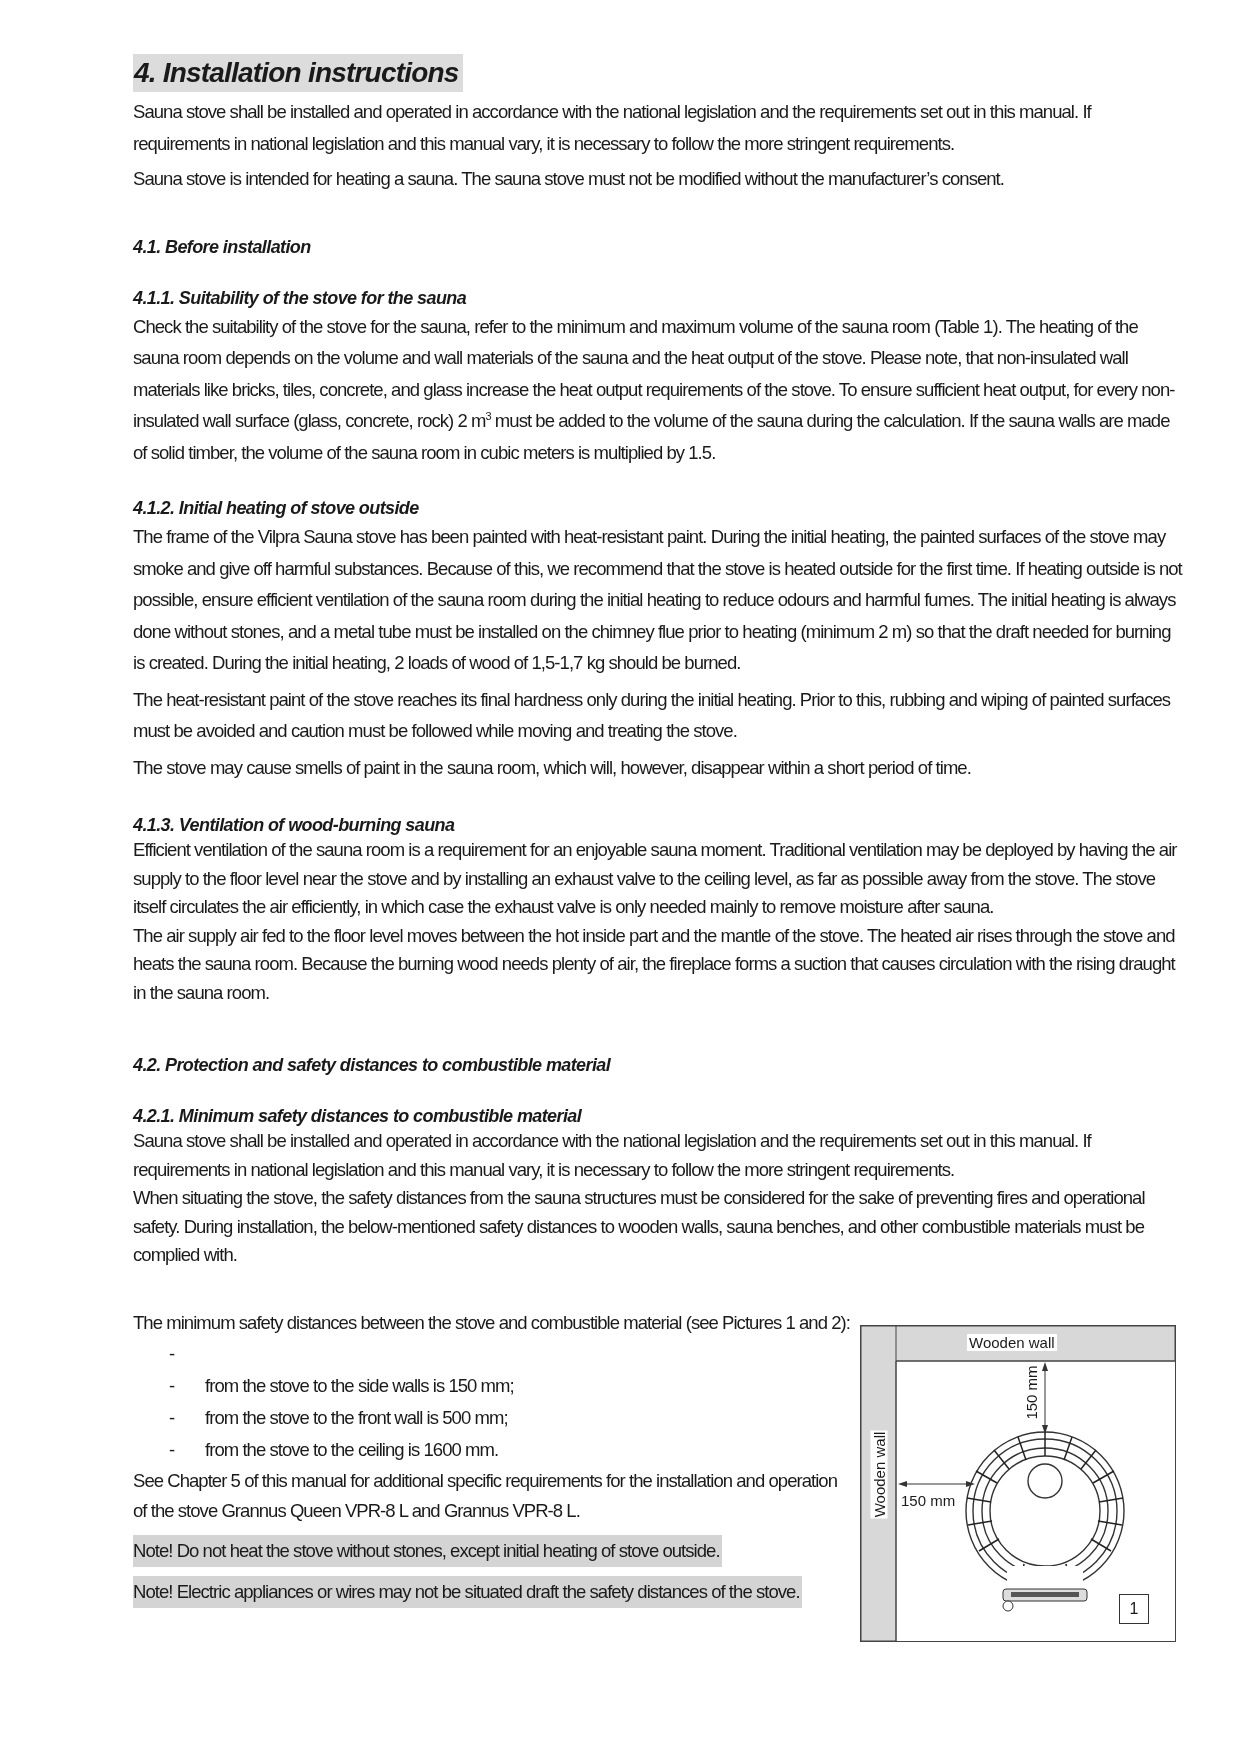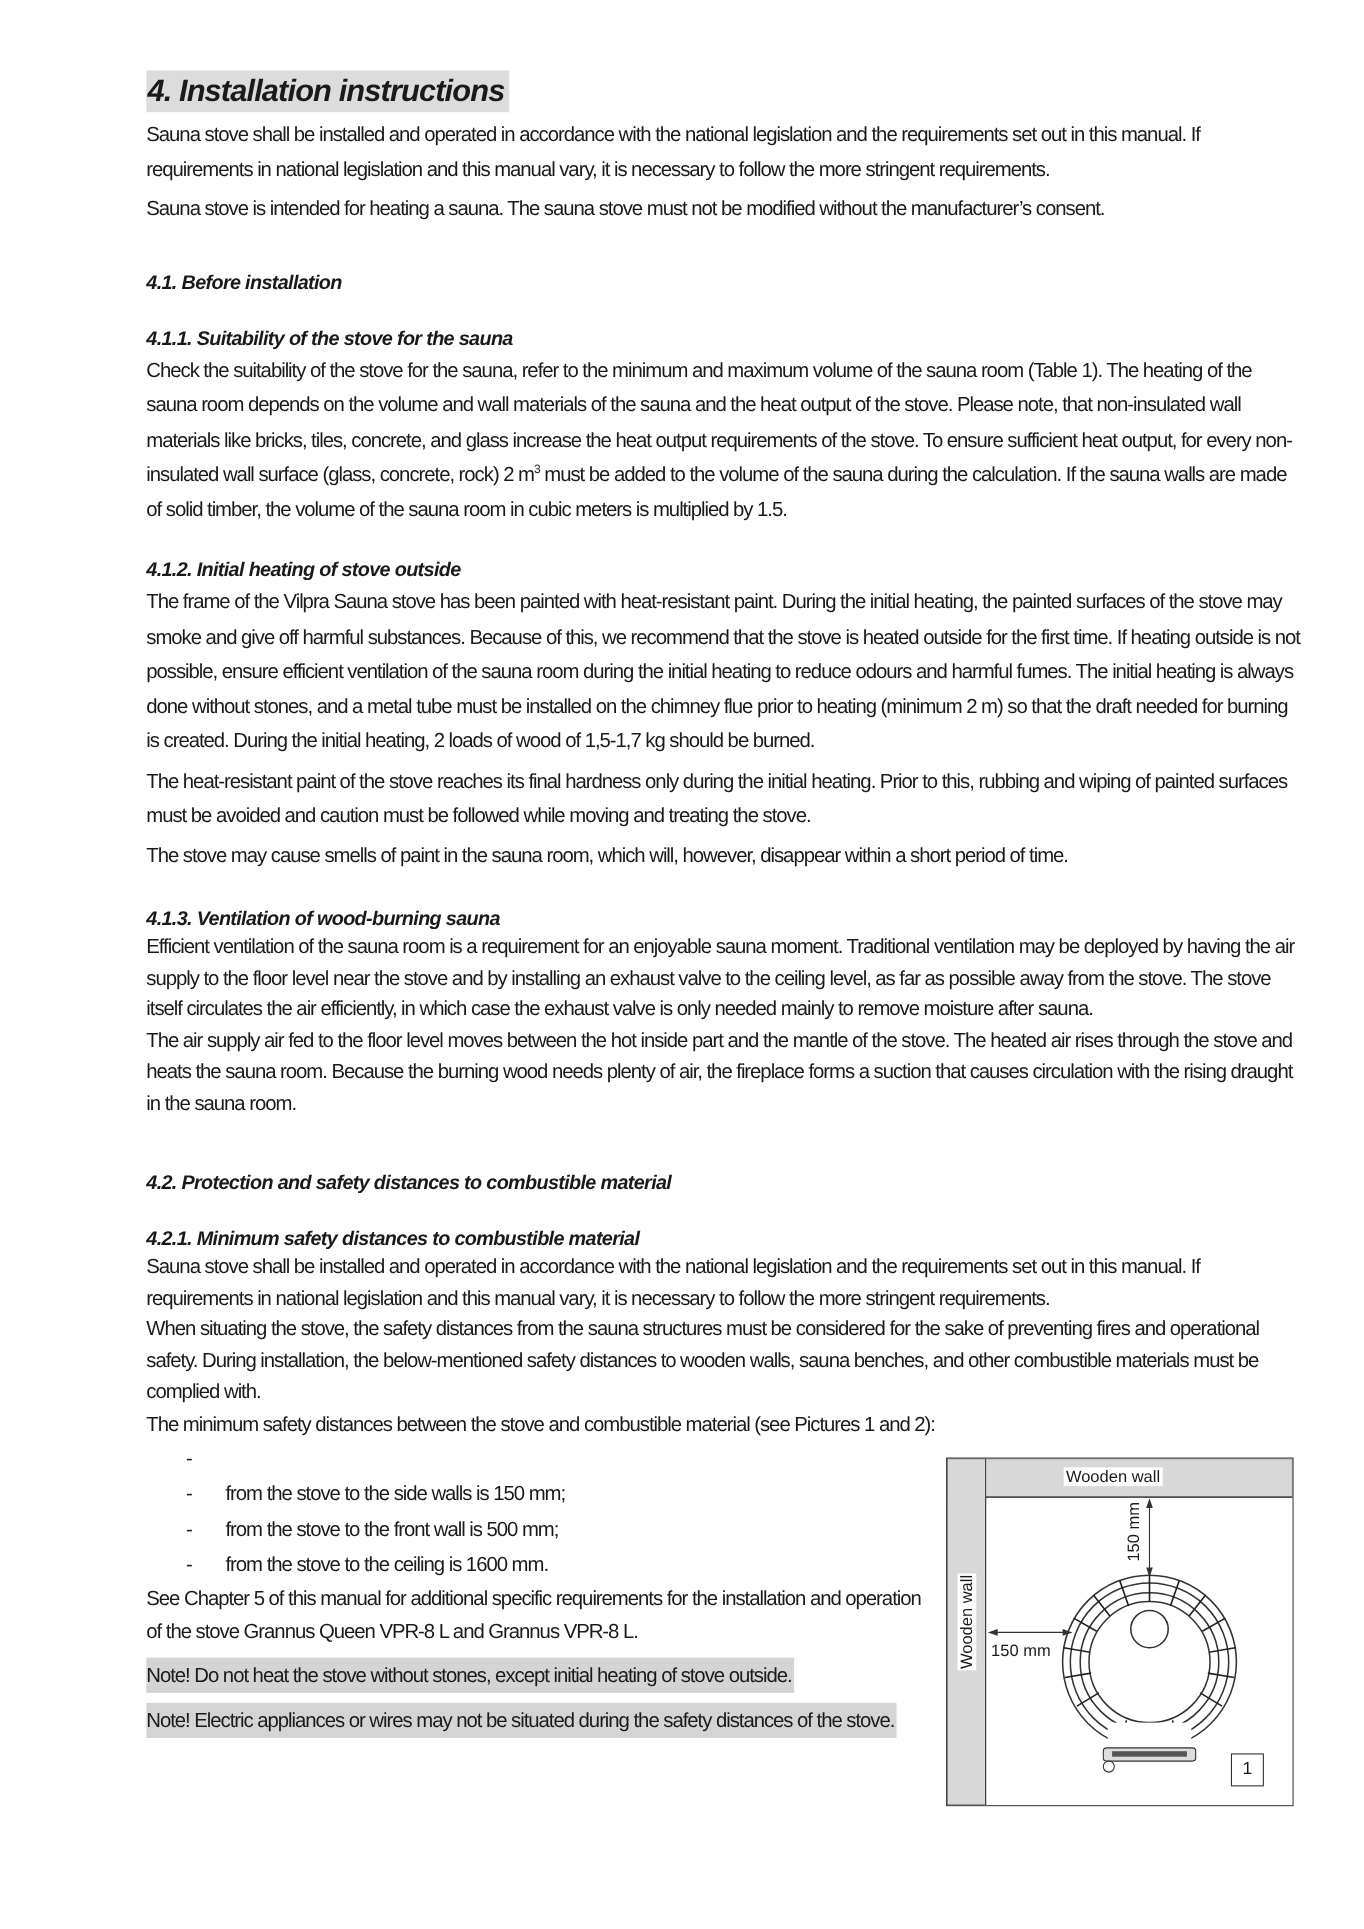--- a/index.html
+++ b/index.html
@@ -1,18 +1,18 @@
 <!DOCTYPE html>
 <html><head>
 <meta charset="utf-8">
 <style>
   html,body{margin:0;padding:0;background:#fff;}
   body{width:1240px;height:1754px;position:relative;overflow:hidden;
        font-family:"Liberation Sans Narrow","Liberation Sans",sans-serif;color:#1a1a1a;}
-  .page{position:absolute;left:133px;top:64px;width:1050px;}
+  .page{position:absolute;left:133px;top:54px;width:1050px;}
   h1{margin:0;font-size:28px;font-style:italic;font-weight:bold;letter-spacing:-0.8px;
      background:#dcdcdc;display:inline-block;padding:2px 4px 2px 1px;line-height:34px;}
   h2,h3{margin:0;font-style:italic;font-weight:bold;font-size:18px;letter-spacing:-0.6px;}
   p{margin:0;}
   .text{font-size:18.5px;line-height:31.5px;letter-spacing:-0.95px;word-spacing:0px;}
   .tight{line-height:28.5px;}
   .note{background:#d4d4d4;display:inline-block;padding:0 2px 0 0;}
   ul{list-style:none;margin:0;padding:0;}
   li{display:flex;}
   li .dash{width:72px;padding-left:36px;box-sizing:border-box;}
@@ -48,42 +48,42 @@
     <p>The air supply air fed to the floor level moves between the hot inside part and the mantle of the stove. The heated air rises through the stove and heats the sauna room. Because the burning wood needs plenty of air, the fireplace forms a suction that causes circulation with the rising draught in the sauna room.</p>
   </div>
 
   <h2 style="margin-top:48px;">4.2.  Protection and safety distances to combustible material</h2>
 
   <h3 style="margin-top:30px;">4.2.1.  Minimum safety distances to combustible material</h3>
   <div class="text tight" style="width:1050px;">
     <p>Sauna stove shall be installed and operated in accordance with the national legislation and the requirements set out in this manual. If requirements in national legislation and this manual vary, it is necessary to follow the more stringent requirements.</p>
     <p>When situating the stove, the safety distances from the sauna structures must be considered for the sake of preventing fires and operational safety. During installation, the below-mentioned safety distances to wooden walls, sauna benches, and other combustible materials must be complied with.</p>
   </div>
-  <div class="text" style="width:720px;line-height:32px;">
+  <div class="text" style="width:720px;line-height:32px;margin-top:38px;">
     <p style="line-height:30px;">The minimum safety distances between the stove and combustible material (see Pictures 1 and 2):</p>
     <ul>
       <li>
           <span class="dash">-</span>
         </li>
       <li>
           <span class="dash">-</span>
           <span>from the stove to the side walls is 150 mm;</span>
         </li>
       <li>
           <span class="dash">-</span>
           <span>from the stove to the front wall is 500 mm;</span>
         </li>
       <li>
           <span class="dash">-</span>
           <span>from the stove to the ceiling is 1600 mm.</span>
         </li>
     </ul>
     <p style="line-height:30px;">See Chapter 5 of this manual for additional specific requirements for the installation and operation of the stove Grannus Queen VPR-8 L and Grannus VPR-8 L.</p>
     <p style="margin-top:9px;"><span class="note">Note! Do not heat the stove without stones, except initial heating of stove outside.</span></p>
-    <p style="margin-top:9px;white-space:nowrap;"><span class="note">Note! Electric appliances or wires may not be situated during the safety distances of the stove.</span></p>
+    <p style="margin-top:9px;white-space:nowrap;"><span class="note">Note! Electric appliances or wires may not be situated draft the safety distances of the stove.</span></p>
   </div>
 </div>
 
 <div class="figure">
   <svg width="314" height="315" viewBox="0 0 314 315" style="position:absolute;left:0;top:0;">
     <rect x="0" y="0" width="314" height="35" fill="#d8d8d8" stroke="#444" stroke-width="1"></rect>
     <rect x="0" y="0" width="35" height="315" fill="#d8d8d8" stroke="#444" stroke-width="1"></rect>
     <line x1="35" y1="35" x2="314" y2="35" stroke="#444"></line>
     <line x1="35" y1="35" x2="35" y2="315" stroke="#444"></line>
     <line x1="184" y1="40" x2="184" y2="104" stroke="#333"></line>

